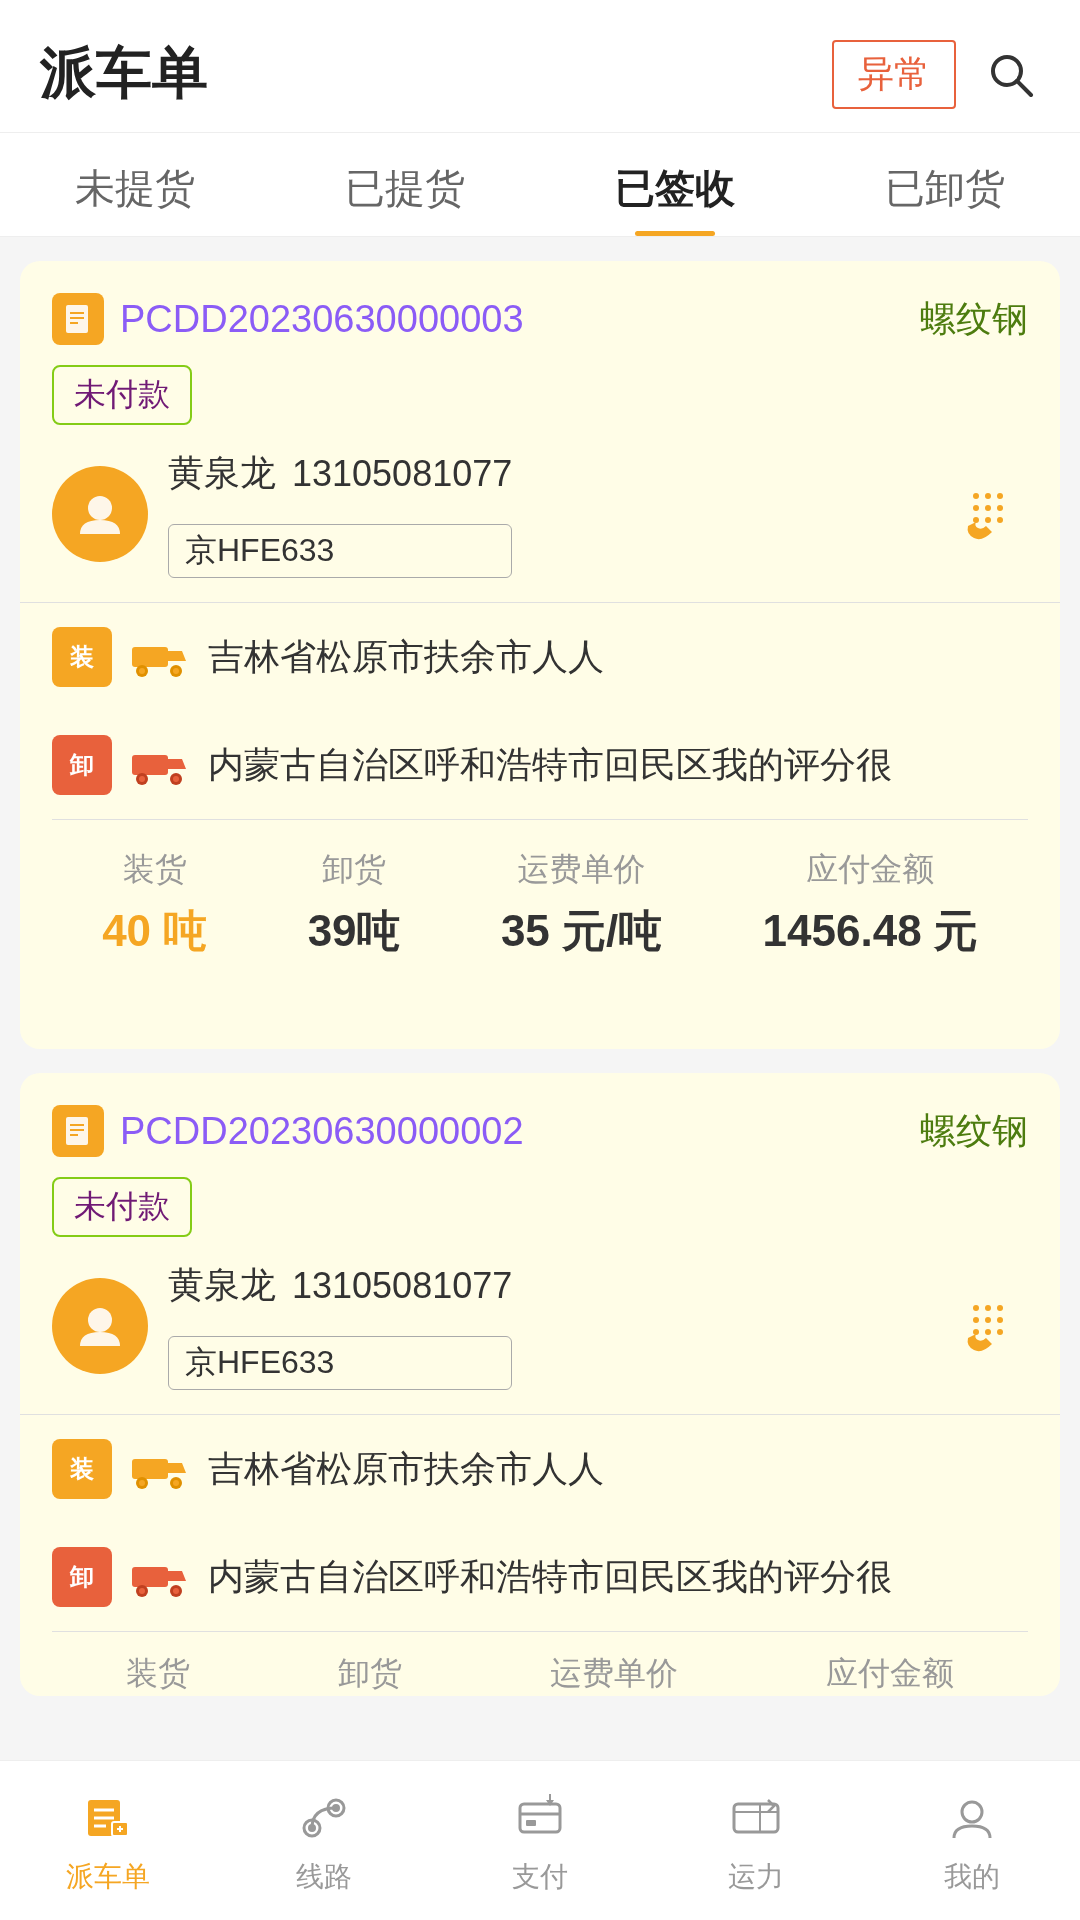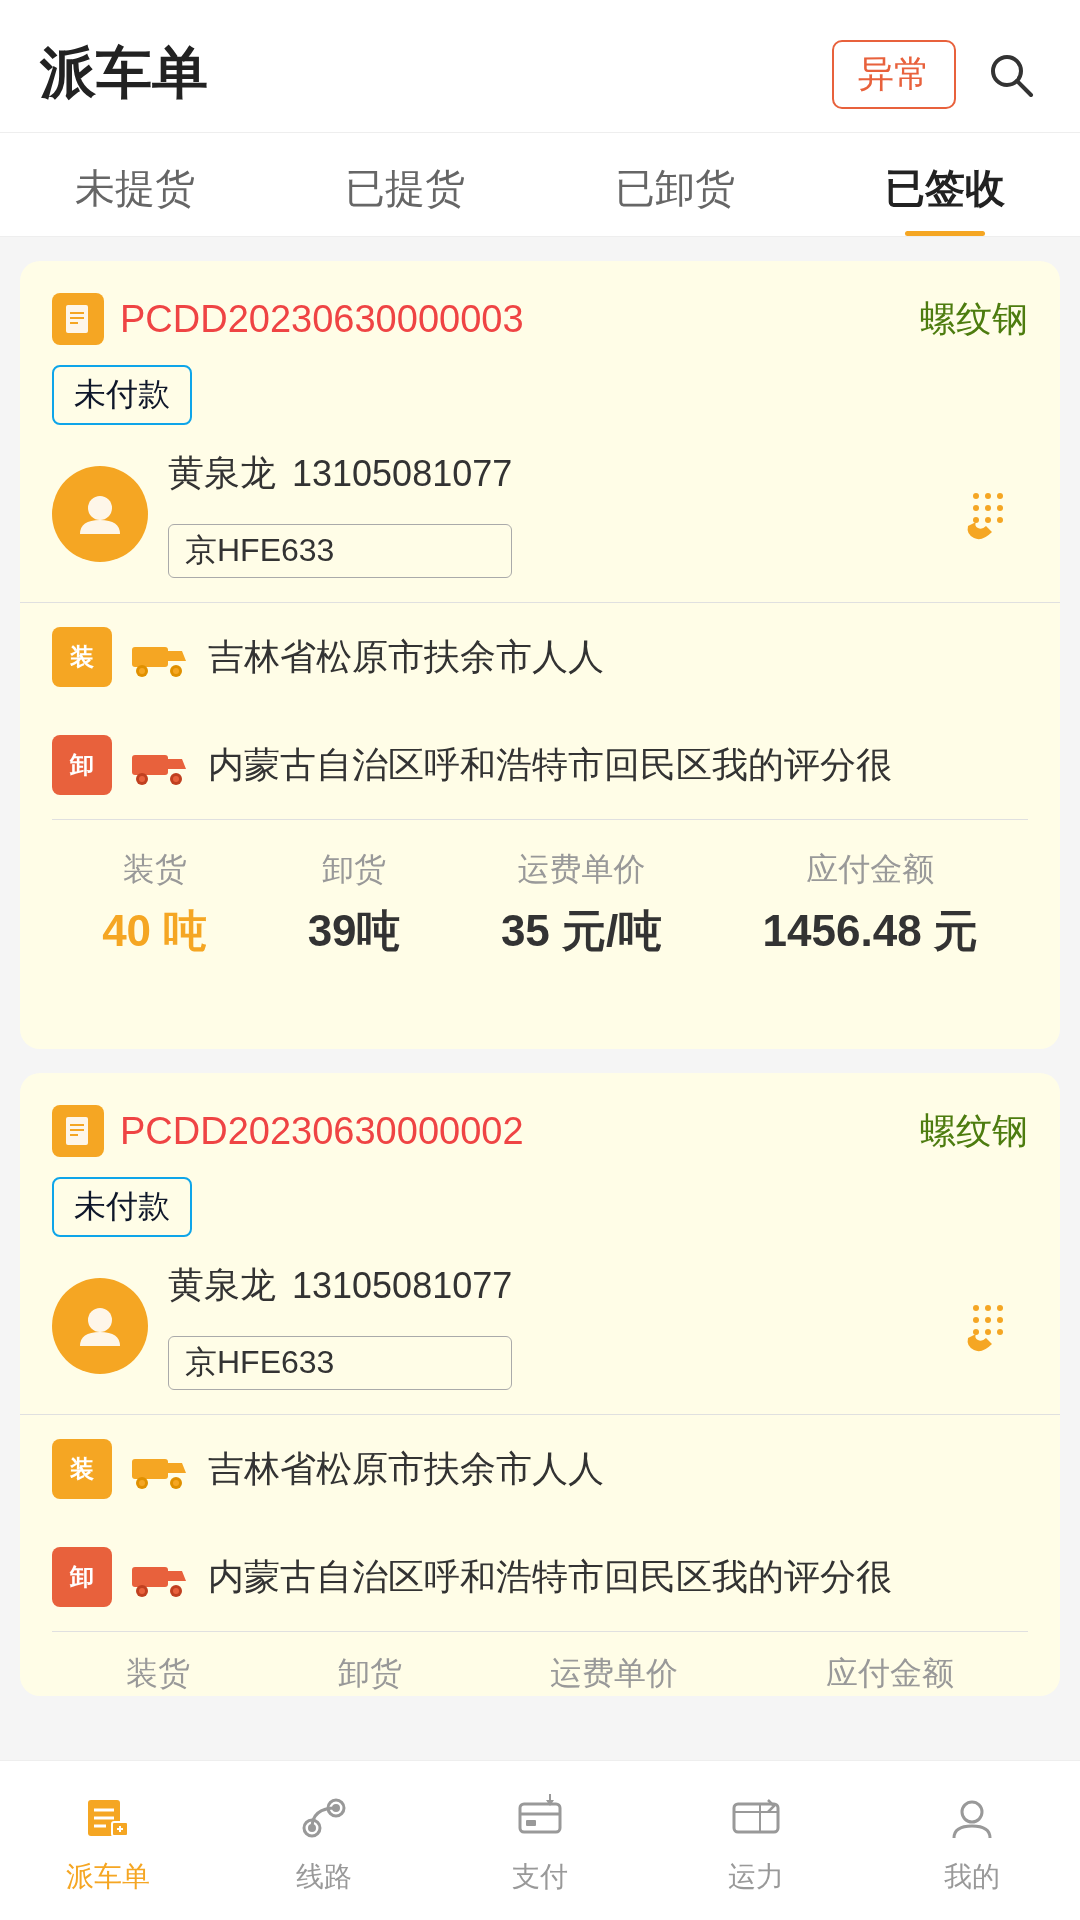--- a/index.html
+++ b/index.html
@@ -28,21 +28,21 @@
       color: #222;
     }
     .header-right {
       display: flex;
       align-items: center;
       gap: 24px;
     }
     .anomaly-btn {
       border: 2px solid #e8613c;
       color: #e8613c;
-      border-radius: 10px;
+      border-radius: 4px;
       padding: 8px 24px;
       font-size: 36px;
       background: transparent;
     }
     .search-icon-wrap {
       width: 60px;
       height: 60px;
       display: flex;
       align-items: center;
       justify-content: center;
@@ -116,33 +116,33 @@
       background: #f5a623;
       border-radius: 8px;
       display: flex;
       align-items: center;
       justify-content: center;
       color: #fff;
       font-size: 28px;
     }
     .card-id {
       font-size: 38px;
-      color: #ef4444;
+      color: #8b5cf6;
       font-weight: 500;
     }
     .card-goods {
       font-size: 36px;
       color: #4d7c0f;
     }
 
     
     .payment-badge {
       display: inline-block;
-      border: 2px solid #0ea5e9;
-      color: #0f172a;
+      border: 2px solid #84cc16;
+      color: #701a75;
       border-radius: 8px;
       padding: 6px 20px;
       font-size: 32px;
       margin-bottom: 24px;
     }
 
     
     .driver-row {
       display: flex;
       align-items: center;
@@ -329,22 +329,22 @@
         <circle cx="22" cy="22" r="14" stroke="#333" stroke-width="4"></circle>
         <line x1="32" y1="32" x2="46" y2="46" stroke="#333" stroke-width="4" stroke-linecap="round"></line>
       </svg>
     </div>
   </div>
 </div>
 
 <div class="tabs">
   <div class="tab">未提货</div>
   <div class="tab">已提货</div>
+  <div class="tab active">已签收</div>
   <div class="tab">已卸货</div>
-  <div class="tab active">已签收</div>
 </div>
 
 <div class="content">
 
   <div class="card">
     <div class="card-header">
       <div class="card-id-wrap">
         <div class="doc-icon">
           <svg width="32" height="32" viewBox="0 0 32 32" fill="none">
             <rect x="4" y="2" width="22" height="28" rx="2" fill="white" opacity="0.9"></rect>

